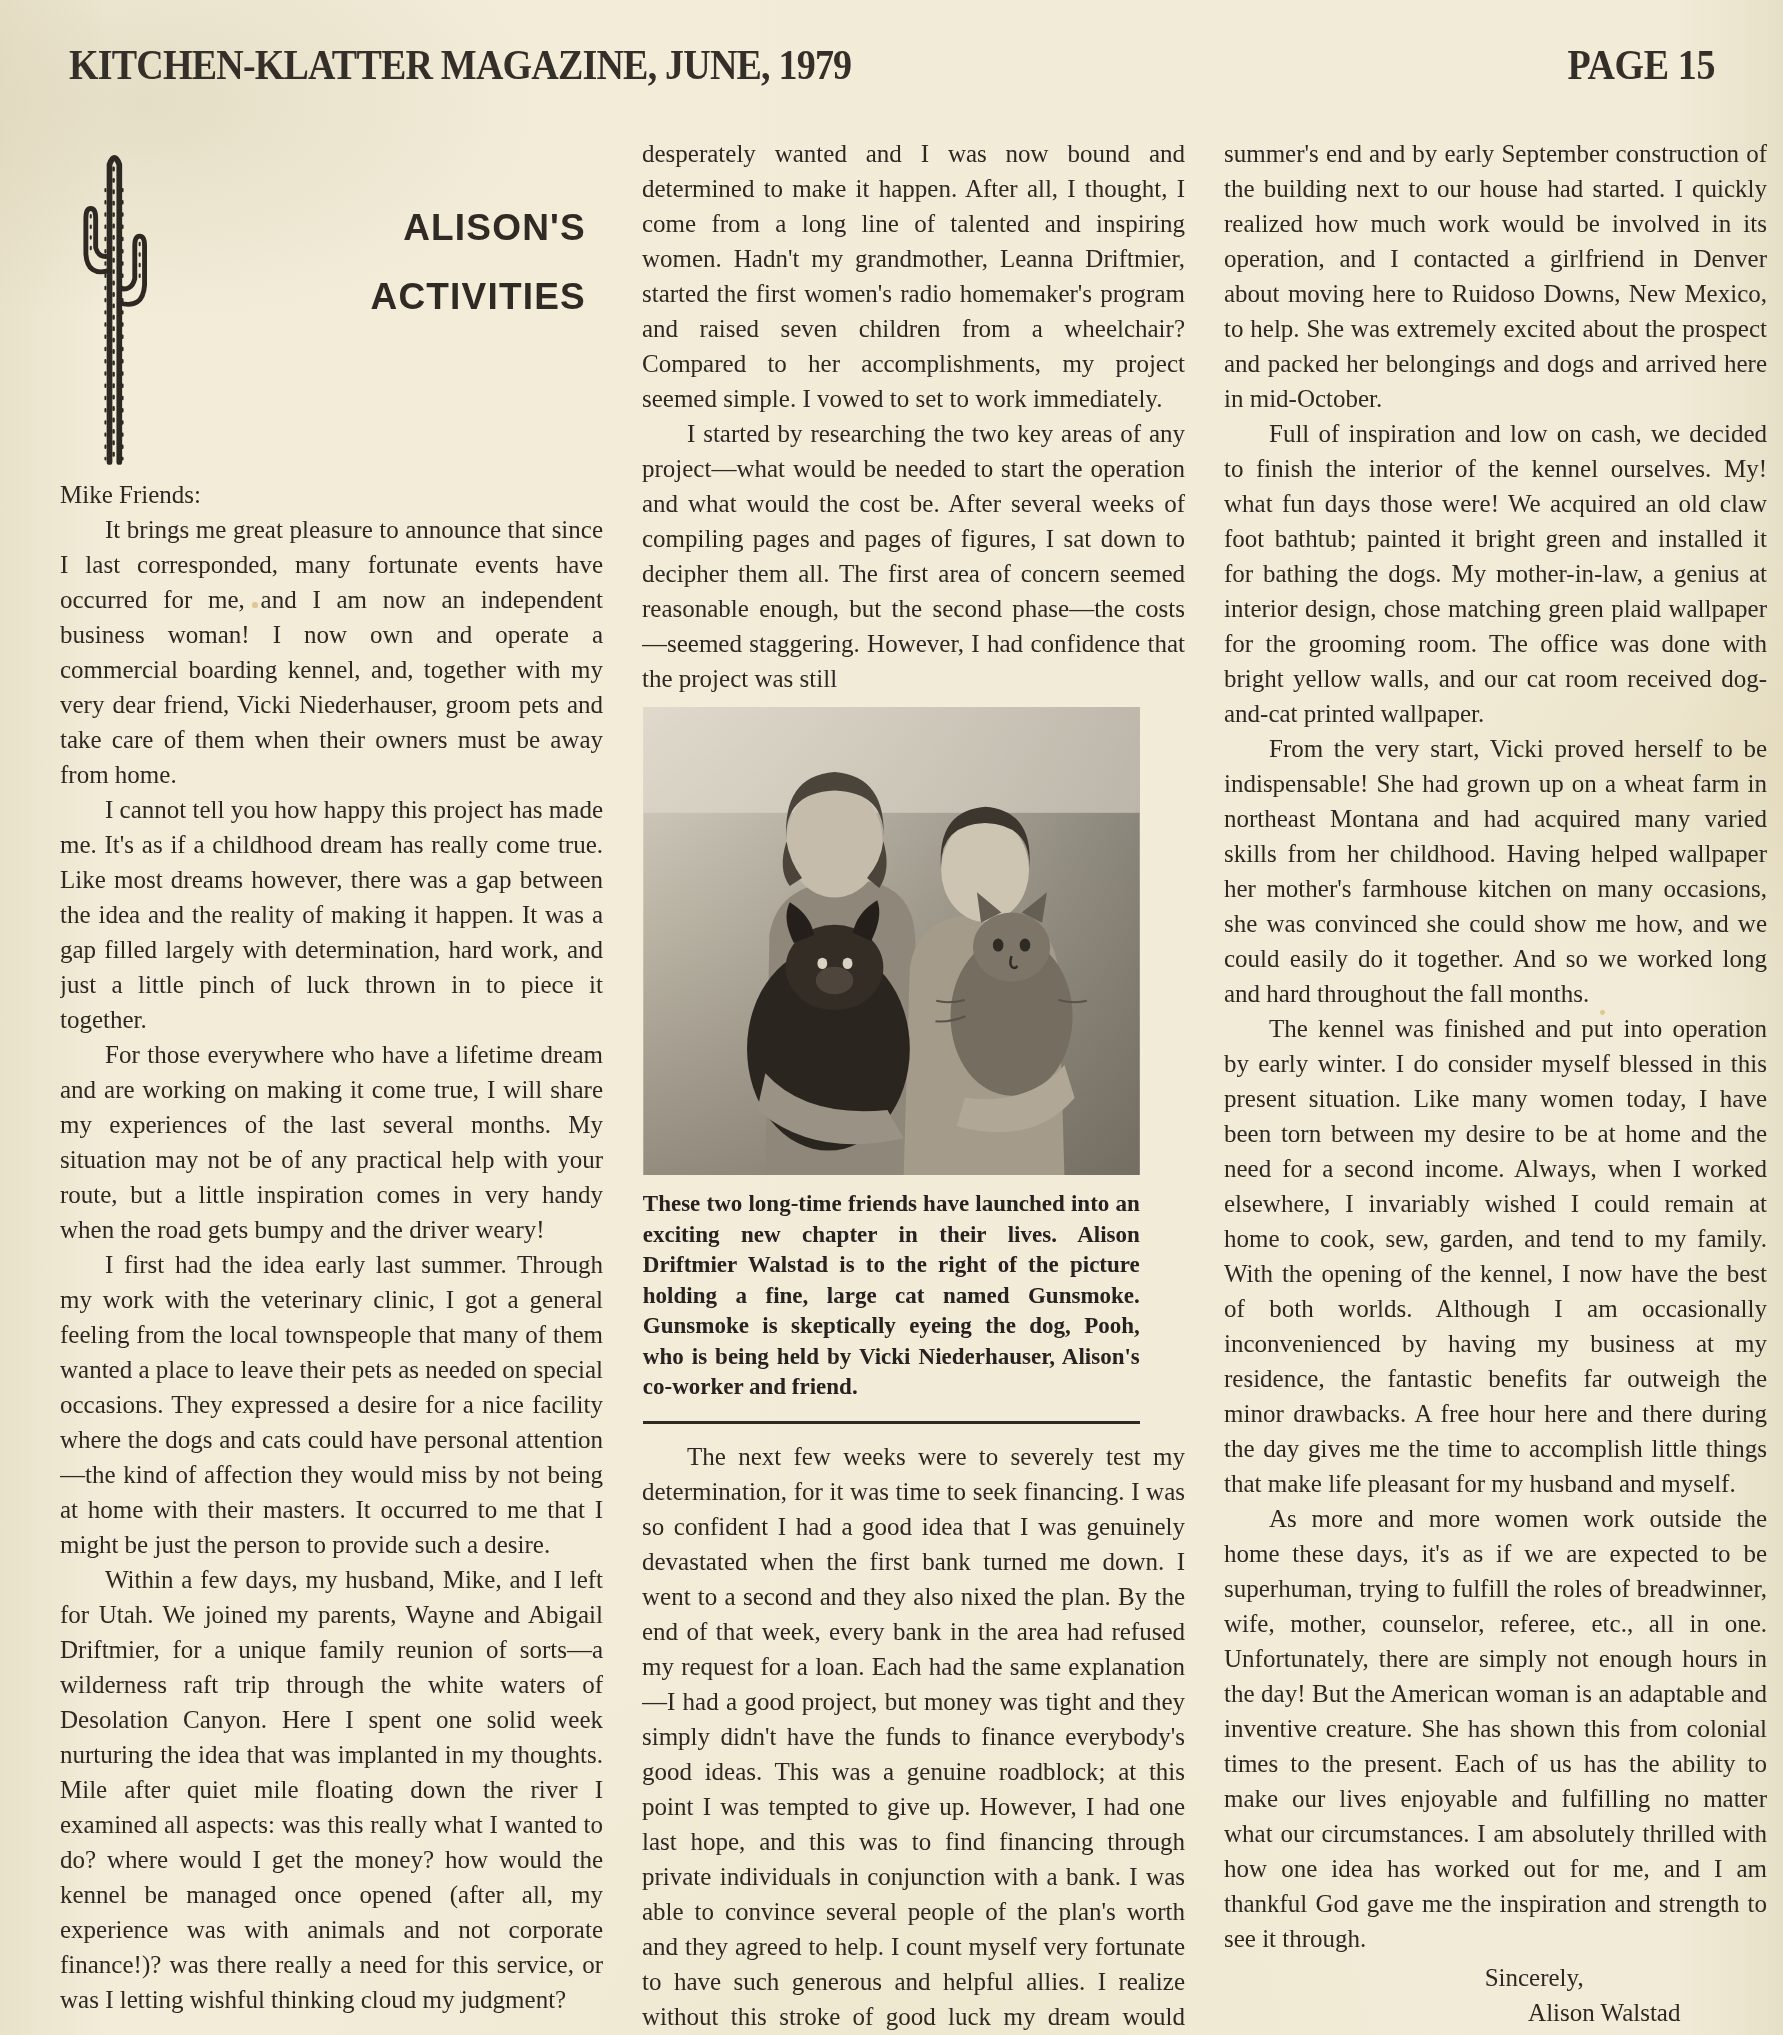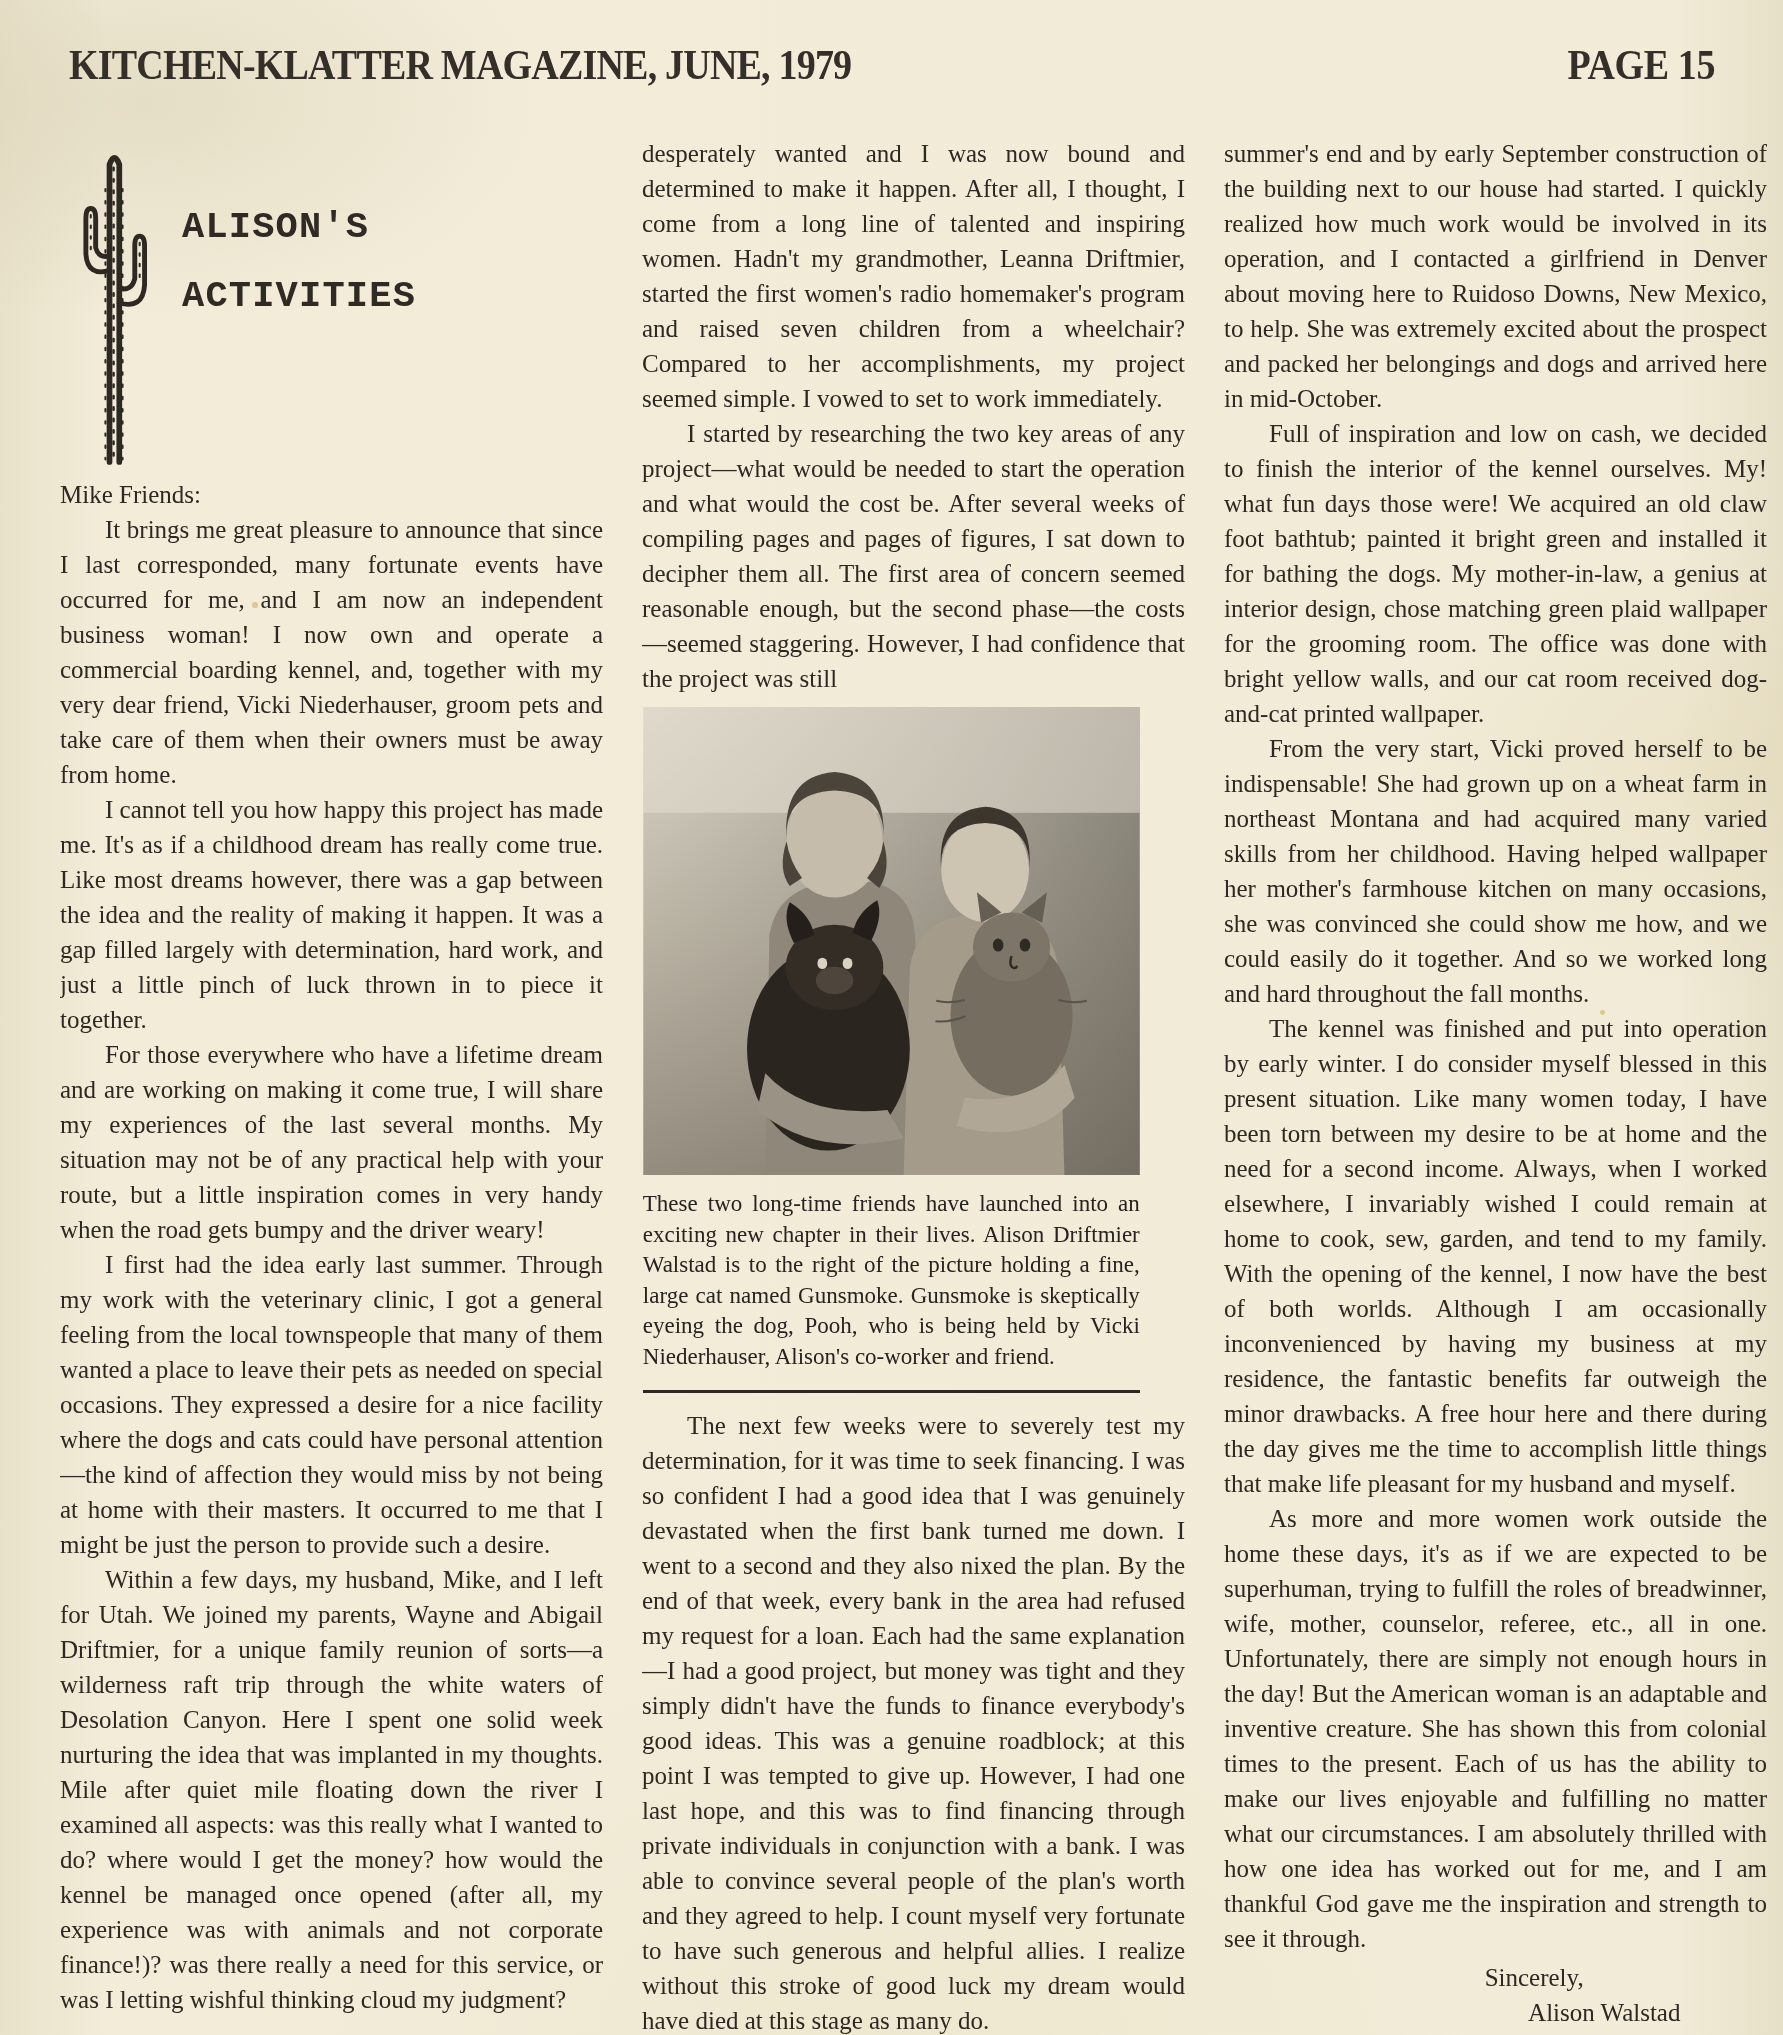--- a/index.html
+++ b/index.html
@@ -39,29 +39,29 @@
     font-size:25px;line-height:35px;
     text-align:justify;
     overflow:hidden;
   }
   .col p{margin:0;text-indent:1.8em;}
   .col p.noind{text-indent:0;}
   .masthead{position:relative;height:341px;}
   .cactus{position:absolute;left:3.3px;top:4.1px;width:102px;height:326px;}
   .mast-title{
     position:absolute;left:122px;right:17px;top:57px;
-    text-align:left;
-    font-family:Liberation Mono, monospace;
+    text-align:right;
+    font-family:Liberation Sans, sans-serif;
     font-weight:700;font-size:37px;line-height:69px;letter-spacing:1.2px;
     color:#2f2a24;
   }
   .photo-wrap{margin:11.4px 0 12.2px 0.8px;width:497px;}
   .photo{display:block;width:497px;height:468px;}
   .caption{
-    font-weight:400;font-size:23px;line-height:30.5px;
+    font-weight:700;font-size:23px;line-height:30.5px;
     text-align:justify;margin-top:14px;color:#272220;
   }
   .cap-rule{border:0;border-top:3.7px solid #2d2822;margin:18px 0 14.7px 0;}
   .closing{margin-top:4.1px;}
   .closing .val{text-indent:0;margin-left:48%;}
   .closing .sig{text-indent:0;margin-left:56%;}
   .speck{position:absolute;border-radius:50%;background:#c9a44a;opacity:.5;}
 </style>
 </head>
 <body>

